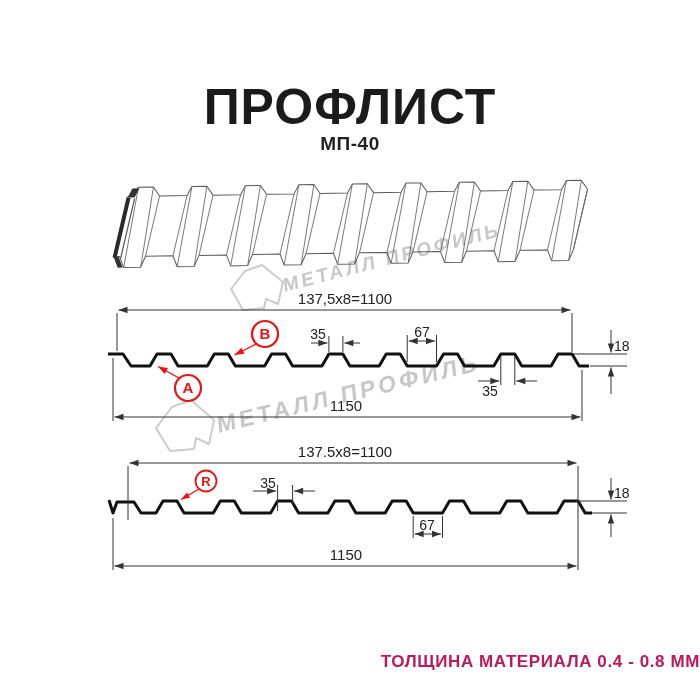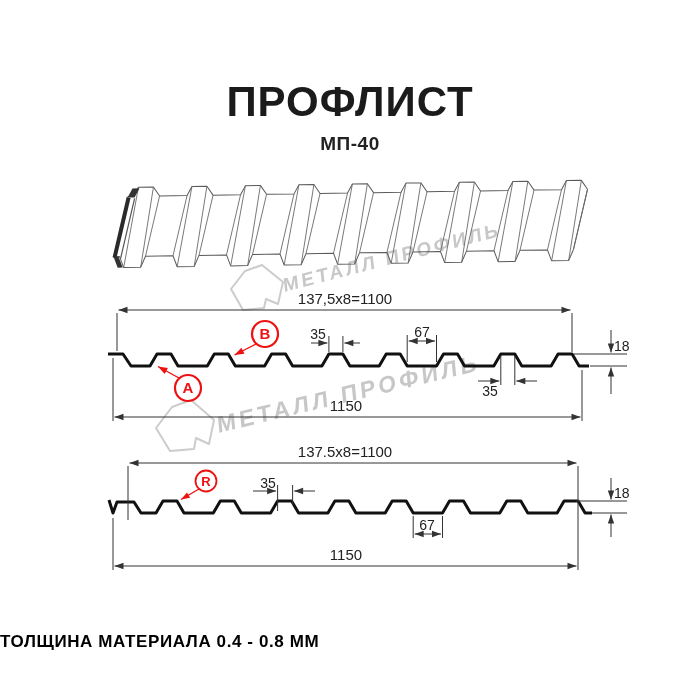--- a/index.html
+++ b/index.html
@@ -1,23 +1,23 @@
 <!DOCTYPE html>
 <html><head>
 <meta charset="utf-8">
 <style>
   html,body{margin:0;padding:0;background:#ffffff;}
   #page{position:relative;width:700px;height:700px;background:#ffffff;overflow:hidden;
         font-family:"Liberation Sans", sans-serif;}
   .title{position:absolute;left:0;top:78px;width:700px;text-align:center;
-         font-size:42px;font-weight:800;letter-spacing:1px;color:#1b1b1b;}
+         font-size:50px;font-weight:800;letter-spacing:1px;color:#1b1b1b;}
   .subtitle{position:absolute;left:0;top:133px;width:700px;text-align:center;
          font-size:19px;font-weight:600;letter-spacing:.5px;color:#222;}
-  .footer{position:absolute;left:0;top:632px;width:700px;text-align:left;
-         font-size:17px;font-weight:600;letter-spacing:.6px;color:#000000;}
+  .footer{position:absolute;left:0;top:652px;width:700px;text-align:right;
+         font-size:17px;font-weight:600;letter-spacing:.6px;color:#be185d;}
   svg{position:absolute;left:0;top:0;}
   .dim{stroke:#333;stroke-width:1;fill:none;}
   .dimtxt{font-family:"Liberation Sans", sans-serif;font-size:15px;fill:#222;}
   .dimtxt-s{font-family:"Liberation Sans", sans-serif;font-size:14px;fill:#222;}
   .profile{stroke:#111;stroke-width:3;fill:none;stroke-linejoin:round;}
   .sheet{stroke:#5a5a5a;stroke-width:1;fill:none;stroke-linejoin:round;}
   .sheet-thin{stroke:#6a6a6a;stroke-width:0.9;fill:none;}
   .wm{fill:#c7c7c7;font-weight:700;font-family:"Liberation Sans", sans-serif;}
   .wmlogo{stroke:#cccccc;stroke-width:2;fill:none;stroke-linejoin:round;}
   .red{stroke:#ee1111;fill:none;}

